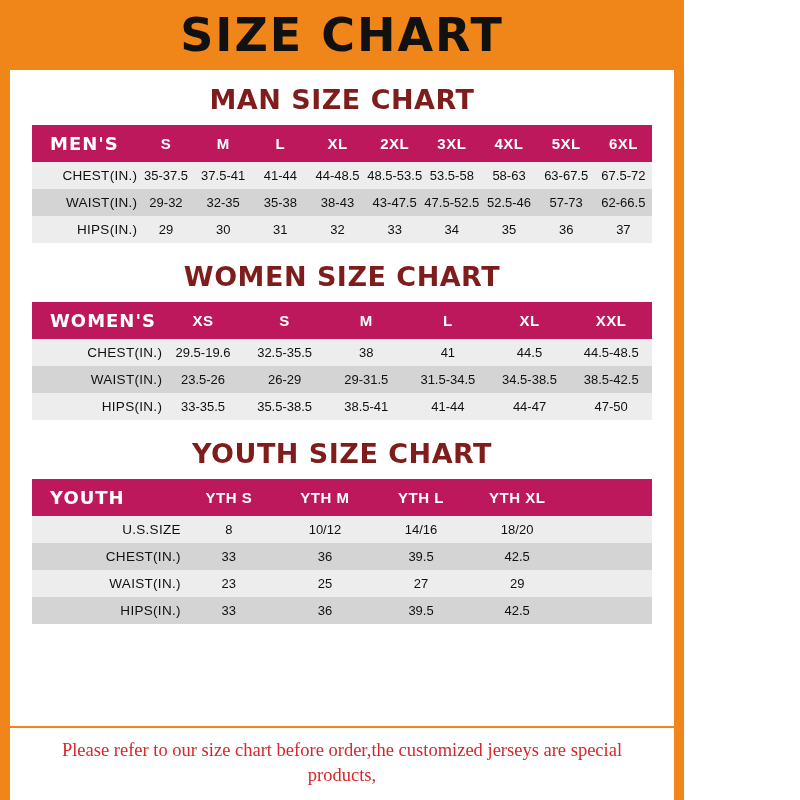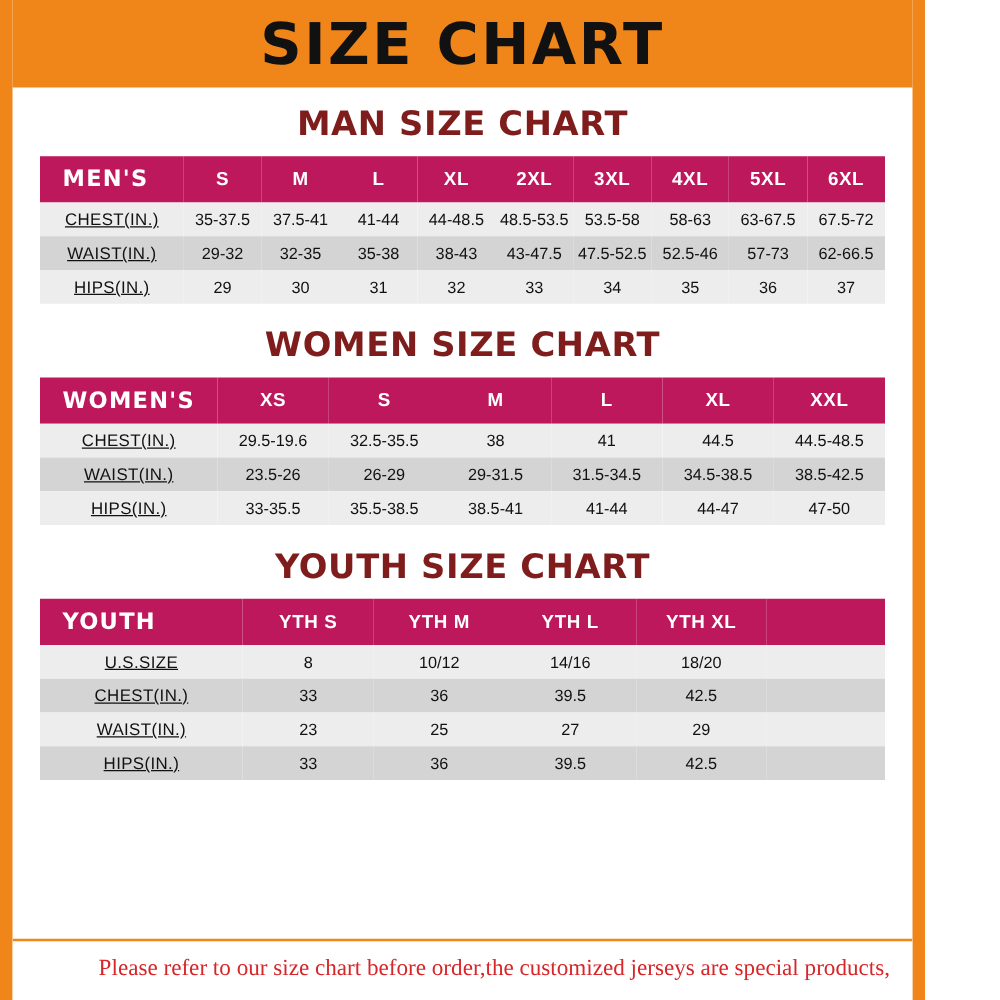--- a/index.html
+++ b/index.html
@@ -6,21 +6,21 @@
   html, body {
     margin: 0;
     padding: 0;
     width: 800px;
     height: 800px;
     background: #ffffff;
     font-family: "Liberation Sans", sans-serif;
   }
   .page {
     position: relative;
-    width: 740px;
+    width: 684px;
     height: 800px;
     background: #ffffff;
     overflow: hidden;
     border-left: 10px solid #f08519;
     border-right: 10px solid #f08519;
   }
   .banner {
     background: #f08519;
     height: 70px;
     display: flex;
@@ -73,32 +73,31 @@
   table.size-table thead th.rowhead {
     text-align: left;
     padding-left: 18px;
     font-size: 18px;
     font-family: "DejaVu Sans", sans-serif;
     letter-spacing: 1px;
   }
   table.size-table tbody tr.odd { background: #ededed; }
   table.size-table tbody tr.even { background: #d4d4d4; }
   table.size-table tbody td.rowlabel {
-    text-align: center;
+    text-align: right;
     font-size: 13.5px;
     letter-spacing: 0.3px;
-    text-decoration: underline;
   }
   .footer-note {
     position: absolute;
     left: 0; right: 0; bottom: 0;
     background: #ffffff;
     border-top: 2px solid #f08519;
     padding: 10px 18px 12px 18px;
-    text-align: right;
+    text-align: center;
   }
   .footer-note p {
     margin: 0;
     font-family: "Liberation Serif", serif;
     font-size: 18.5px;
     color: #d7262a;
     line-height: 1.35;
   }
   .gap-a { height: 14px; }
   .gap-b { height: 10px; }

